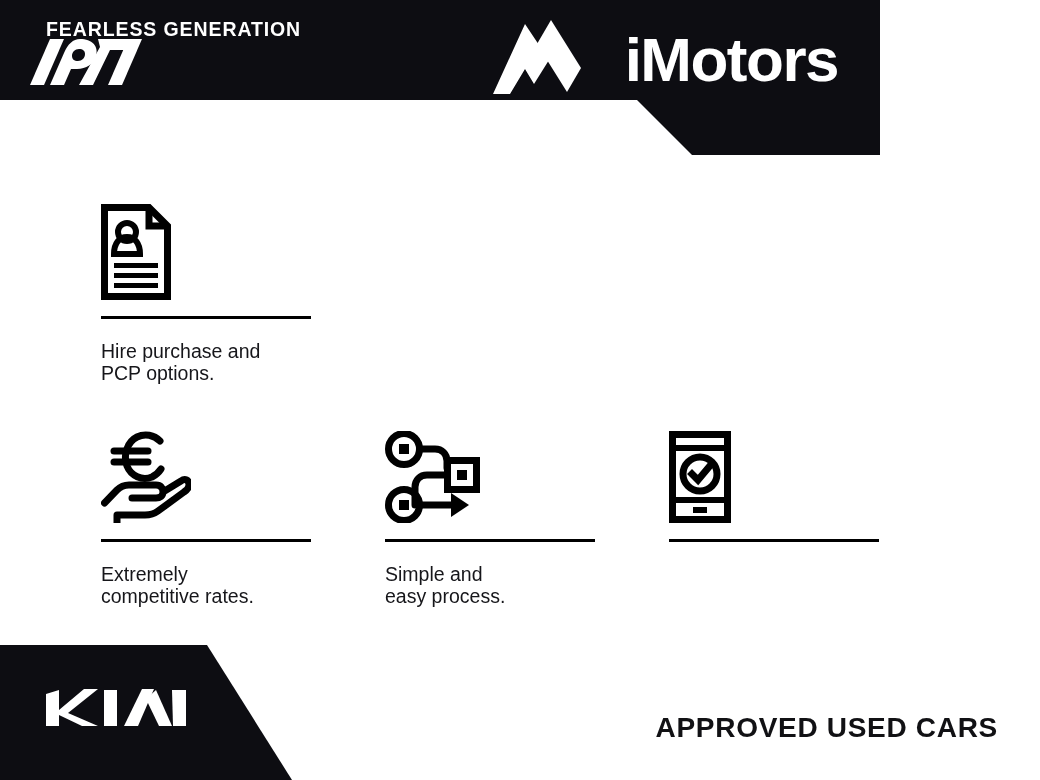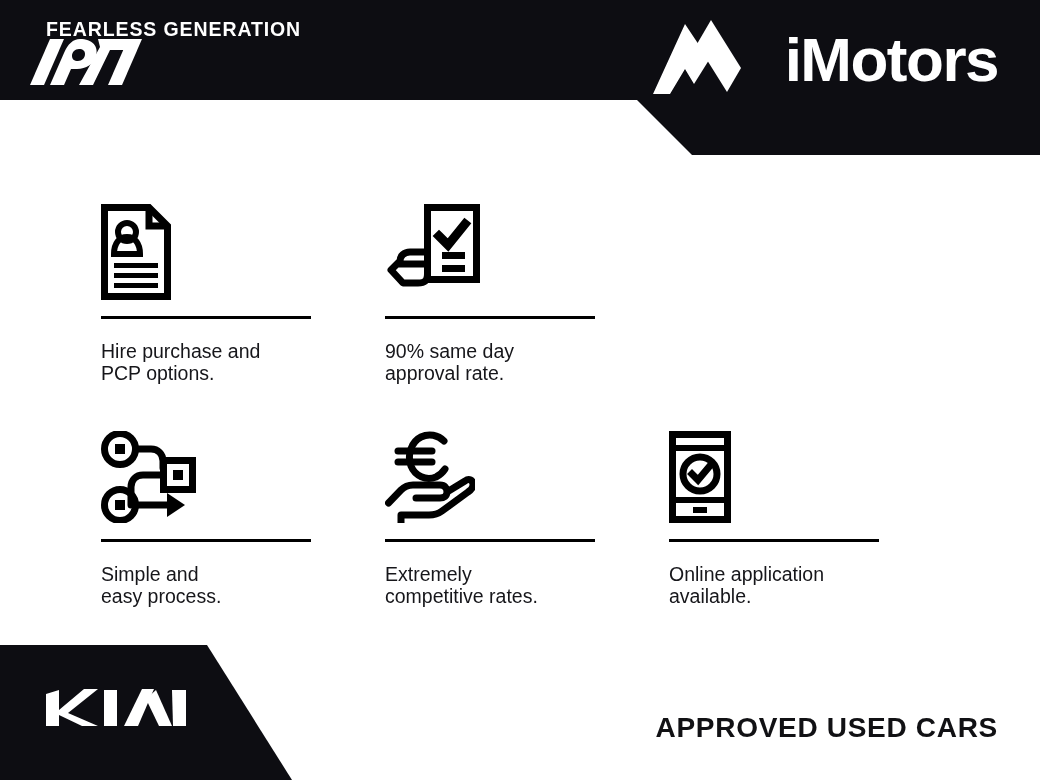--- a/index.html
+++ b/index.html
@@ -16,21 +16,21 @@
     height: 780px;
     background: #ffffff;
     overflow: hidden;
   }
 
   
   #header {
     position: absolute;
     left: 0;
     top: 0;
-    width: 1040px;
+    width: 880px;
     height: 155px;
     background: #0d0d12;
     clip-path: polygon(0 0, 1040px 0, 1040px 155px, 692px 155px, 637px 100px, 0 100px);
   }
   #fearless-text {
     position: absolute;
     left: 46px;
     top: 18px;
     color: #ffffff;
     font-size: 19.5px;
@@ -194,40 +194,40 @@
               <rect x="13" y="79" width="44" height="5"></rect>
             </g>
           </svg>
         </div>
         <div class="feature-rule"></div>
         <div class="feature-label">Hire purchase and
 PCP options.</div>
       </div>
 
 
-      <div class="feature-cell">
-        <div class="feature-icon">
-          <svg width="95" height="96" viewBox="0 0 95 96" aria-hidden="true">
-            <rect x="42.5" y="3.5" width="49" height="72" fill="none" stroke="#000000" stroke-width="7"></rect>
-            <polyline points="54,32 63,41 80,20" fill="none" stroke="#000000" stroke-width="9" stroke-linecap="square"></polyline>
-            <g fill="#000000">
-              <rect x="57" y="48" width="23" height="7"></rect>
-              <rect x="57" y="61" width="23" height="7"></rect>
-            </g>
-            <path d="M42.5,48 L25,48 C19,48 15,52 15,57 L15,60 L39,60
-                     M15,57 L6,66 L18,79 L33,79 C42,79 42.5,74 42.5,70" fill="none" stroke="#000000" stroke-width="7" stroke-linejoin="round" stroke-linecap="round"></path>
-          </svg>
-        </div>
-        <div class="feature-rule"></div>
-        <div class="feature-label">90% same day
-approval rate.</div>
-      </div>
     </div>
 
     <div class="feature-row" id="row-2">
+
+      <div class="feature-cell">
+        <div class="feature-icon">
+          <svg width="90" height="92" viewBox="0 0 90 92" aria-hidden="true">
+            <g fill="none" stroke="#000000" stroke-width="7" stroke-linecap="round">
+              <path d="M59,10 C53,4 44,2 36,6 C26,11 22,24 26,35 C30,45 41,50 51,46 C55,44 58,41 60,38"></path>
+              <line x1="13" y1="20" x2="47" y2="20"></line>
+              <line x1="13" y1="31" x2="47" y2="31"></line>
+            </g>
+            <path d="M3.5,72 L16,59 C19,56 23,54 28,54 L55,54 C60,54 62,57 62,61 C62,65 59,67 55,67 L31,67
+                     M62,61 L80,50 C84,47 88,49 88,54 C88,57 86,59 83,61 L57,80 C53,83 49,84 44,84 L16,84 L16,92" fill="none" stroke="#000000" stroke-width="7" stroke-linejoin="round" stroke-linecap="round"></path>
+          </svg>
+        </div>
+        <div class="feature-rule"></div>
+        <div class="feature-label">Extremely
+competitive rates.</div>
+      </div>
 
       <div class="feature-cell">
         <div class="feature-icon">
           <svg width="95" height="92" viewBox="0 0 95 92" aria-hidden="true">
             <g fill="none" stroke="#000000" stroke-width="7">
               <circle cx="19" cy="18" r="15.5"></circle>
               <circle cx="19" cy="74" r="15.5"></circle>
               <rect x="62.5" y="29.5" width="29" height="29"></rect>
             </g>
             <g fill="#000000">
@@ -239,53 +239,34 @@
               <path d="M35,18 L50,18 C57,18 62,23 62,30 L62,37"></path>
               <path d="M62,44 L42,44 C35,44 30,49 30,56 L30,74"></path>
               <line x1="35" y1="74" x2="72" y2="74"></line>
             </g>
             <polygon points="66,62 84,74 66,86" fill="#000000"></polygon>
           </svg>
         </div>
         <div class="feature-rule"></div>
         <div class="feature-label">Simple and
 easy process.</div>
-      </div>
-
-      <div class="feature-cell">
-        <div class="feature-icon">
-          <svg width="90" height="92" viewBox="0 0 90 92" aria-hidden="true">
-            <g fill="none" stroke="#000000" stroke-width="7" stroke-linecap="round">
-              <path d="M59,10 C53,4 44,2 36,6 C26,11 22,24 26,35 C30,45 41,50 51,46 C55,44 58,41 60,38"></path>
-              <line x1="13" y1="20" x2="47" y2="20"></line>
-              <line x1="13" y1="31" x2="47" y2="31"></line>
-            </g>
-            <path d="M3.5,72 L16,59 C19,56 23,54 28,54 L55,54 C60,54 62,57 62,61 C62,65 59,67 55,67 L31,67
-                     M62,61 L80,50 C84,47 88,49 88,54 C88,57 86,59 83,61 L57,80 C53,83 49,84 44,84 L16,84 L16,92" fill="none" stroke="#000000" stroke-width="7" stroke-linejoin="round" stroke-linecap="round"></path>
-          </svg>
-        </div>
-        <div class="feature-rule"></div>
-        <div class="feature-label">Extremely
-competitive rates.</div>
       </div>
 
       <div class="feature-cell">
         <div class="feature-icon">
           <svg width="62" height="92" viewBox="0 0 62 92" aria-hidden="true">
             <rect x="3.5" y="3.5" width="55" height="85" fill="none" stroke="#000000" stroke-width="7"></rect>
             <line x1="3.5" y1="17" x2="58.5" y2="17" stroke="#000000" stroke-width="6"></line>
             <line x1="3.5" y1="69" x2="58.5" y2="69" stroke="#000000" stroke-width="6"></line>
             <rect x="24" y="76" width="14" height="6" fill="#000000"></rect>
             <circle cx="31" cy="43" r="17" fill="none" stroke="#000000" stroke-width="7"></circle>
             <polyline points="23,43 29,49 40,36" fill="none" stroke="#000000" stroke-width="7" stroke-linecap="square"></polyline>
           </svg>
         </div>
         <div class="feature-rule"></div>
-        <div class="feature-label">Online application
-available.</div>
       </div>
     </div>
   </div>
 
   <div id="footer-shape"></div>
 
   <svg id="kia-logo" viewBox="0 0 140 44" aria-hidden="true">
     <g fill="#ffffff">
 
       <polygon points="0,8 13,4 13,40 0,40"></polygon>

